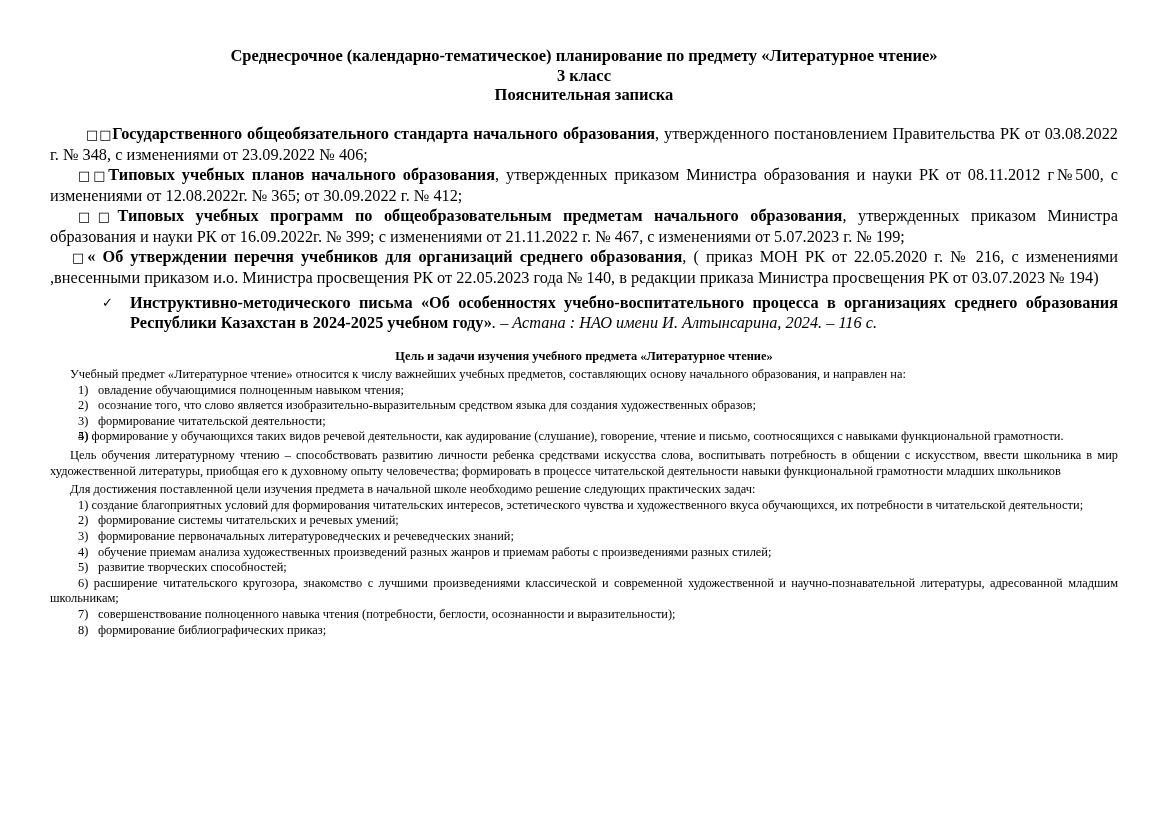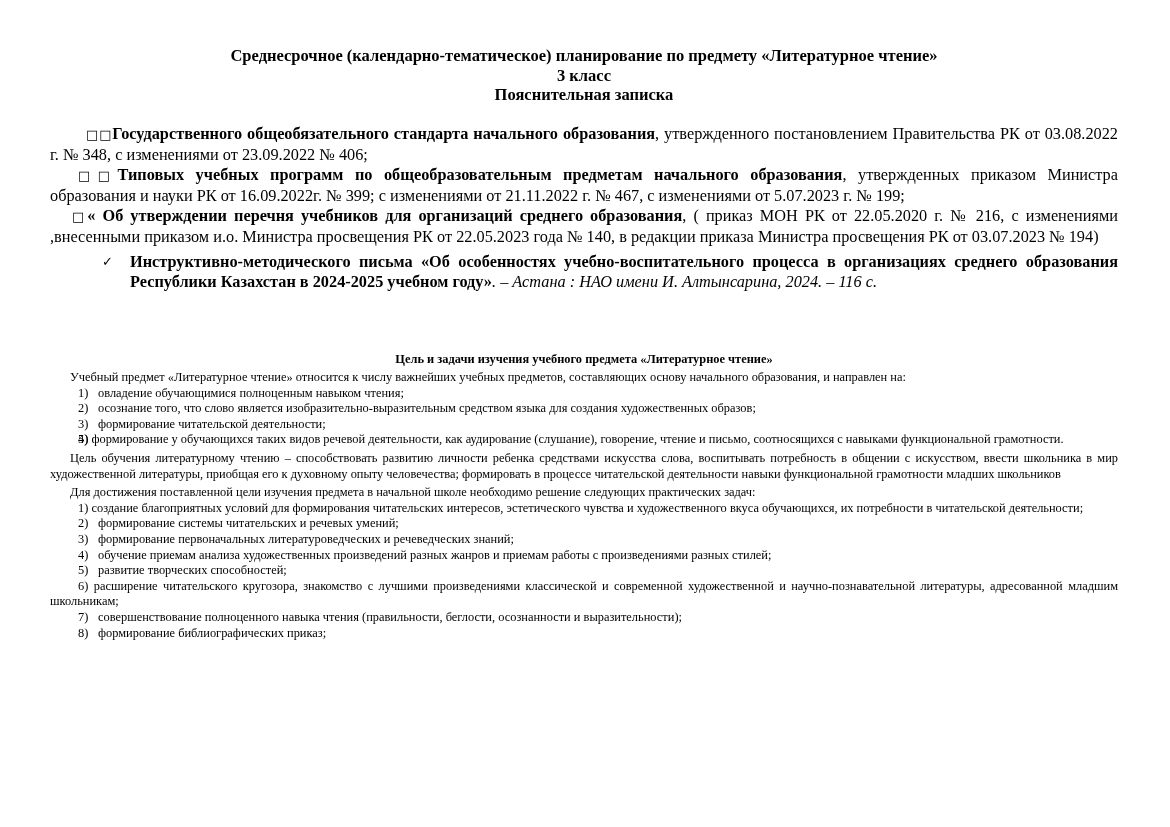--- a/index.html
+++ b/index.html
@@ -103,21 +103,21 @@
     font-size: 13px;
     font-weight: normal;
   }
   .check-item .ital {
     font-weight: normal;
     font-style: italic;
   }
 
   
   .goals-wrap {
-    margin-top: 60px;
+    margin-top: 16px;
   }
   .goals-heading {
     text-align: center;
     font-weight: bold;
     font-size: 12.4px;
     line-height: 15.5px;
     margin: 0;
   }
   .body-para {
     font-size: 12.4px;
@@ -155,20 +155,23 @@
     <div class="doc-title">Среднесрочное (календарно-тематическое) планирование по предмету «Литературное чтение»</div>
     <div class="doc-subtitle">3 класс</div>
     <div class="doc-section-title">Пояснительная записка</div>
 
     <div class="basis-list">
 
       <div class="basis-item">
         <span class="tofu">□□</span><b>Государственного общеобязательного стандарта начального образования</b><span>, утвержденного постановлением Правительства РК от 03.08.2022 г. № 348, с изменениями от 23.09.2022 № 406;</span>
       </div>
 
+      <div class="basis-item indent-small">
+        <span class="tofu">□□</span><b>Типовых учебных планов начального образования</b><span>, утвержденных приказом Министра образования и науки РК от 08.11.2012 г№500, с изменениями  от 12.08.2022г. № 365; от 30.09.2022 г. № 412;</span>
+      </div>
 
       <div class="basis-item indent-small">
         <span class="tofu">□□</span><b>Типовых учебных программ по общеобразовательным предметам начального образования</b><span>, утвержденных приказом Министра образования и науки РК от  16.09.2022г. № 399; с изменениями от  21.11.2022 г. № 467, с изменениями  от 5.07.2023 г. № 199;</span>
       </div>
 
       <div class="basis-item indent-tiny">
         <span class="tofu">□</span><b>« Об утверждении перечня учебников для организаций среднего образования</b><span>, ( приказ МОН РК от 22.05.2020 г. № 216, с изменениями ,внесенными приказом и.о. Министра просвещения РК от 22.05.2023 года № 140, в редакции приказа Министра просвещения РК от 03.07.2023 № 194)</span>
       </div>
 
       <div class="check-item">
@@ -221,21 +224,21 @@
           <span class="num">4)</span><span>обучение приемам анализа художественных произведений разных жанров и приемам работы с произведениями разных стилей;</span>
         </div>
         <div class="num-item">
           <span class="num">5)</span><span>развитие творческих способностей;</span>
         </div>
         <div class="num-item" style="padding-left:0;text-indent:28px;">
           <span>6)</span>
           <span>расширение читательского кругозора, знакомство с лучшими произведениями классической и современной художественной и научно-познавательной литературы, адресованной младшим школьникам;</span>
         </div>
         <div class="num-item">
-          <span class="num">7)</span><span>совершенствование полноценного навыка чтения (правильности, беглости, осознанности и выразительности);</span>
+          <span class="num">7)</span><span>совершенствование полноценного навыка чтения (потребности, беглости, осознанности и выразительности);</span>
         </div>
         <div class="num-item">
           <span class="num">8)</span><span>формирование библиографических приказ;</span>
         </div>
       </div>
 
     </div>
 
   </div>
 </div>

